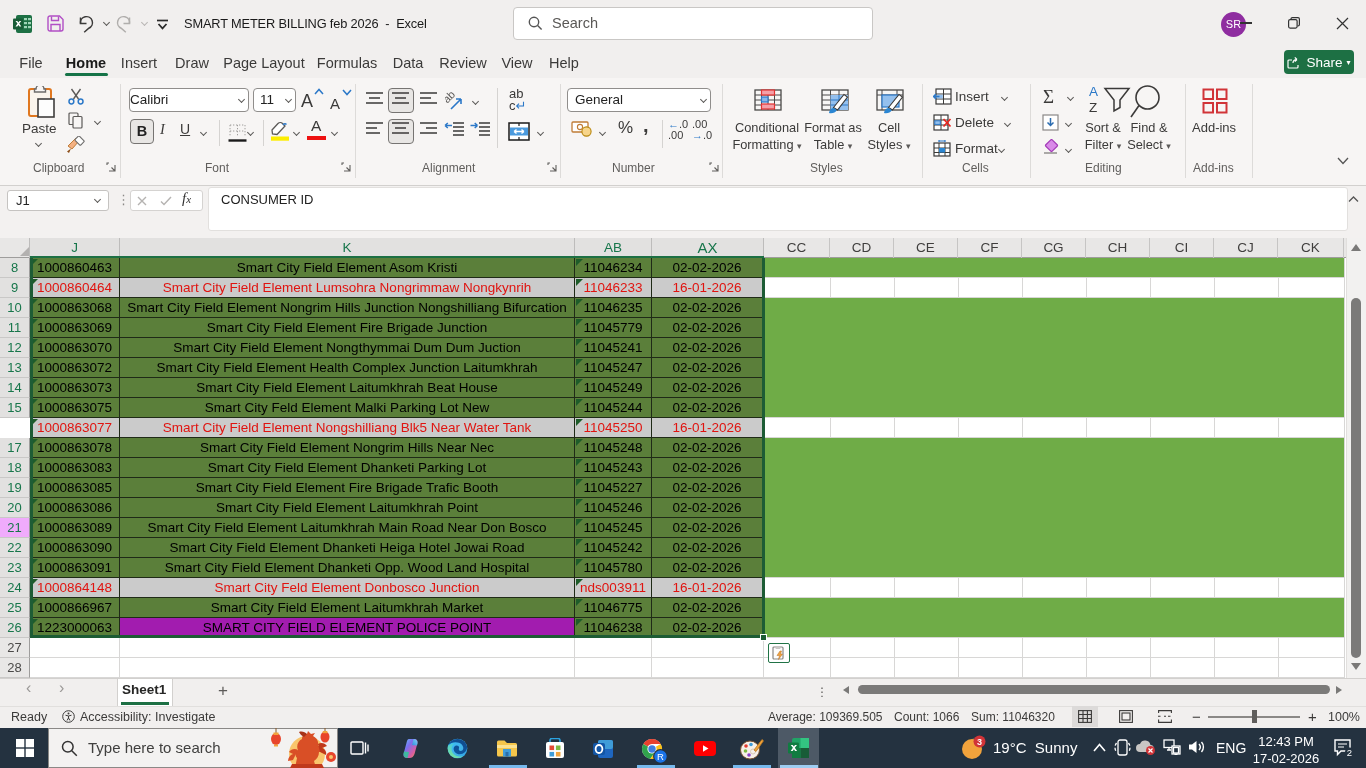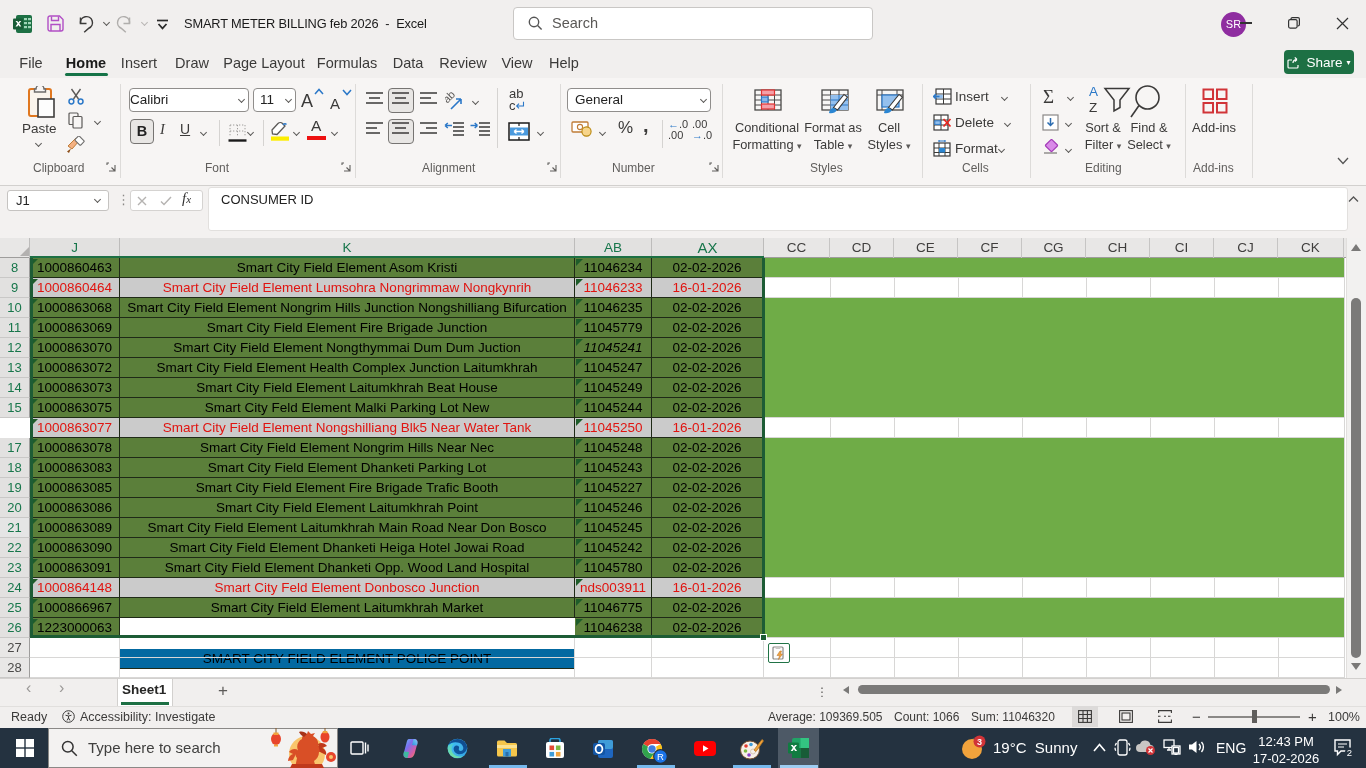--- a/index.html
+++ b/index.html
@@ -359,21 +359,21 @@
 <div class="cell" style="left:0;top:318px;width:30px;background:#e2e1e0;color:#17764b;font-size:13px;border-bottom:1px solid #c9c8c7;border-right:1px solid #9e9d9c;line-height:20px;">11</div>
 <div class="cell" style="left:0;top:338px;width:30px;background:#e2e1e0;color:#17764b;font-size:13px;border-bottom:1px solid #c9c8c7;border-right:1px solid #9e9d9c;line-height:20px;">12</div>
 <div class="cell" style="left:0;top:358px;width:30px;background:#e2e1e0;color:#17764b;font-size:13px;border-bottom:1px solid #c9c8c7;border-right:1px solid #9e9d9c;line-height:20px;">13</div>
 <div class="cell" style="left:0;top:378px;width:30px;background:#e2e1e0;color:#17764b;font-size:13px;border-bottom:1px solid #c9c8c7;border-right:1px solid #9e9d9c;line-height:20px;">14</div>
 <div class="cell" style="left:0;top:398px;width:30px;background:#e2e1e0;color:#17764b;font-size:13px;border-bottom:1px solid #c9c8c7;border-right:1px solid #9e9d9c;line-height:20px;">15</div>
 <div class="cell" style="left:0;top:418px;width:50px;background:#e2e1e0;color:#17764b;font-size:13px;border-bottom:1px solid #c9c8c7;border-right:1px solid #9e9d9c;line-height:20px;margin-left:36px;">16</div>
 <div class="cell" style="left:0;top:438px;width:30px;background:#e2e1e0;color:#17764b;font-size:13px;border-bottom:1px solid #c9c8c7;border-right:1px solid #9e9d9c;line-height:20px;">17</div>
 <div class="cell" style="left:0;top:458px;width:30px;background:#e2e1e0;color:#17764b;font-size:13px;border-bottom:1px solid #c9c8c7;border-right:1px solid #9e9d9c;line-height:20px;">18</div>
 <div class="cell" style="left:0;top:478px;width:30px;background:#e2e1e0;color:#17764b;font-size:13px;border-bottom:1px solid #c9c8c7;border-right:1px solid #9e9d9c;line-height:20px;">19</div>
 <div class="cell" style="left:0;top:498px;width:30px;background:#e2e1e0;color:#17764b;font-size:13px;border-bottom:1px solid #c9c8c7;border-right:1px solid #9e9d9c;line-height:20px;">20</div>
-<div class="cell" style="left:0;top:518px;width:30px;background:#e5e5e5;color:#17764b;font-size:13px;border-bottom:1px solid #c9c8c7;border-right:1px solid #9e9d9c;line-height:20px;">21</div>
+<div class="cell" style="left:0;top:518px;width:30px;background:#f0abfc;color:#17764b;font-size:13px;border-bottom:1px solid #c9c8c7;border-right:1px solid #9e9d9c;line-height:20px;">21</div>
 <div class="cell" style="left:0;top:538px;width:30px;background:#e2e1e0;color:#17764b;font-size:13px;border-bottom:1px solid #c9c8c7;border-right:1px solid #9e9d9c;line-height:20px;">22</div>
 <div class="cell" style="left:0;top:558px;width:30px;background:#e2e1e0;color:#17764b;font-size:13px;border-bottom:1px solid #c9c8c7;border-right:1px solid #9e9d9c;line-height:20px;">23</div>
 <div class="cell" style="left:0;top:578px;width:30px;background:#e2e1e0;color:#17764b;font-size:13px;border-bottom:1px solid #c9c8c7;border-right:1px solid #9e9d9c;line-height:20px;">24</div>
 <div class="cell" style="left:0;top:598px;width:30px;background:#e2e1e0;color:#17764b;font-size:13px;border-bottom:1px solid #c9c8c7;border-right:1px solid #9e9d9c;line-height:20px;">25</div>
 <div class="cell" style="left:0;top:618px;width:30px;background:#e2e1e0;color:#17764b;font-size:13px;border-bottom:1px solid #c9c8c7;border-right:1px solid #9e9d9c;line-height:20px;">26</div>
 <div class="cell" style="left:0;top:638px;width:30px;background:#e8e7e6;color:#4a4948;font-size:13px;border-bottom:1px solid #c9c8c7;border-right:1px solid #9e9d9c;line-height:20px;">27</div>
 <div class="cell" style="left:0;top:658px;width:30px;background:#e8e7e6;color:#4a4948;font-size:13px;border-bottom:1px solid #c9c8c7;border-right:1px solid #9e9d9c;line-height:20px;">28</div>
 <div class="cell" style="left:30px;top:258px;width:90px;background:#5b7f3a;color:#000;border-bottom:1px solid #1f2a17;border-right:1px solid #1f2a17;">1000860463</div>
 <div class="cell" style="left:120px;top:258px;width:455px;background:#5b7f3a;color:#000;border-bottom:1px solid #1f2a17;border-right:1px solid #1f2a17;">Smart City Field Element Asom Kristi</div>
 <div class="cell" style="left:575px;top:258px;width:77px;background:#5b7f3a;color:#000;border-bottom:1px solid #1f2a17;border-right:1px solid #1f2a17;">11046234</div>
@@ -393,21 +393,21 @@
 <div class="tri" style="left:31px;top:299px;"></div>
 <div class="tri" style="left:576px;top:299px;"></div>
 <div class="cell" style="left:30px;top:318px;width:90px;background:#5b7f3a;color:#000;border-bottom:1px solid #1f2a17;border-right:1px solid #1f2a17;">1000863069</div>
 <div class="cell" style="left:120px;top:318px;width:455px;background:#5b7f3a;color:#000;border-bottom:1px solid #1f2a17;border-right:1px solid #1f2a17;">Smart City Field Element Fire Brigade Junction</div>
 <div class="cell" style="left:575px;top:318px;width:77px;background:#5b7f3a;color:#000;border-bottom:1px solid #1f2a17;border-right:1px solid #1f2a17;">11045779</div>
 <div class="cell" style="left:652px;top:318px;width:110px;background:#5b7f3a;color:#000;border-bottom:1px solid #1f2a17;">02-02-2026</div>
 <div class="tri" style="left:31px;top:319px;"></div>
 <div class="tri" style="left:576px;top:319px;"></div>
 <div class="cell" style="left:30px;top:338px;width:90px;background:#5b7f3a;color:#000;border-bottom:1px solid #1f2a17;border-right:1px solid #1f2a17;">1000863070</div>
 <div class="cell" style="left:120px;top:338px;width:455px;background:#5b7f3a;color:#000;border-bottom:1px solid #1f2a17;border-right:1px solid #1f2a17;">Smart City Field Element Nongthymmai Dum Dum Juction</div>
-<div class="cell" style="left:575px;top:338px;width:77px;background:#5b7f3a;color:#000;border-bottom:1px solid #1f2a17;border-right:1px solid #1f2a17;font-style:italic;">11045241</div>
+<div class="cell" style="left:575px;top:338px;width:77px;background:#5b7f3a;color:#000;border-bottom:1px solid #1f2a17;border-right:1px solid #1f2a17;">11045241</div>
 <div class="cell" style="left:652px;top:338px;width:110px;background:#5b7f3a;color:#000;border-bottom:1px solid #1f2a17;">02-02-2026</div>
 <div class="tri" style="left:31px;top:339px;"></div>
 <div class="tri" style="left:576px;top:339px;"></div>
 <div class="cell" style="left:30px;top:358px;width:90px;background:#5b7f3a;color:#000;border-bottom:1px solid #1f2a17;border-right:1px solid #1f2a17;">1000863072</div>
 <div class="cell" style="left:120px;top:358px;width:455px;background:#5b7f3a;color:#000;border-bottom:1px solid #1f2a17;border-right:1px solid #1f2a17;">Smart City Field Element Health Complex Junction Laitumkhrah</div>
 <div class="cell" style="left:575px;top:358px;width:77px;background:#5b7f3a;color:#000;border-bottom:1px solid #1f2a17;border-right:1px solid #1f2a17;">11045247</div>
 <div class="cell" style="left:652px;top:358px;width:110px;background:#5b7f3a;color:#000;border-bottom:1px solid #1f2a17;">02-02-2026</div>
 <div class="tri" style="left:31px;top:359px;"></div>
 <div class="tri" style="left:576px;top:359px;"></div>
 <div class="cell" style="left:30px;top:378px;width:90px;background:#5b7f3a;color:#000;border-bottom:1px solid #1f2a17;border-right:1px solid #1f2a17;">1000863073</div>
@@ -476,21 +476,21 @@
 <div class="cell" style="left:652px;top:578px;width:110px;background:#cbcbcb;color:#e01410;border-bottom:1px solid #1f2a17;">16-01-2026</div>
 <div class="tri" style="left:31px;top:579px;"></div>
 <div class="tri" style="left:576px;top:579px;"></div>
 <div class="cell" style="left:30px;top:598px;width:90px;background:#5b7f3a;color:#000;border-bottom:1px solid #1f2a17;border-right:1px solid #1f2a17;">1000866967</div>
 <div class="cell" style="left:120px;top:598px;width:455px;background:#5b7f3a;color:#000;border-bottom:1px solid #1f2a17;border-right:1px solid #1f2a17;">Smart City Field Element Laitumkhrah Market</div>
 <div class="cell" style="left:575px;top:598px;width:77px;background:#5b7f3a;color:#000;border-bottom:1px solid #1f2a17;border-right:1px solid #1f2a17;">11046775</div>
 <div class="cell" style="left:652px;top:598px;width:110px;background:#5b7f3a;color:#000;border-bottom:1px solid #1f2a17;">02-02-2026</div>
 <div class="tri" style="left:31px;top:599px;"></div>
 <div class="tri" style="left:576px;top:599px;"></div>
 <div class="cell" style="left:30px;top:618px;width:90px;background:#5b7f3a;color:#000;border-bottom:1px solid #1f2a17;border-right:1px solid #1f2a17;">1223000063</div>
-<div class="cell" style="left:120px;top:618px;width:455px;background:#0369a1;color:#000;border-bottom:1px solid #1f2a17;border-right:1px solid #1f2a17;margin-top:31px;">SMART CITY FIELD ELEMENT POLICE POINT</div>
+<div class="cell" style="left:120px;top:618px;width:455px;background:#a21caf;color:#000;border-bottom:1px solid #1f2a17;border-right:1px solid #1f2a17;">SMART CITY FIELD ELEMENT POLICE POINT</div>
 <div class="cell" style="left:575px;top:618px;width:77px;background:#5b7f3a;color:#000;border-bottom:1px solid #1f2a17;border-right:1px solid #1f2a17;">11046238</div>
 <div class="cell" style="left:652px;top:618px;width:110px;background:#5b7f3a;color:#000;border-bottom:1px solid #1f2a17;">02-02-2026</div>
 <div class="tri" style="left:31px;top:619px;"></div>
 <div class="tri" style="left:576px;top:619px;"></div>
 <div class="abs" style="left:830px;top:258px;width:1px;height:420px;background:#d8d7d6;"></div>
 <div class="abs" style="left:894px;top:258px;width:1px;height:420px;background:#d8d7d6;"></div>
 <div class="abs" style="left:958px;top:258px;width:1px;height:420px;background:#d8d7d6;"></div>
 <div class="abs" style="left:1022px;top:258px;width:1px;height:420px;background:#d8d7d6;"></div>
 <div class="abs" style="left:1086px;top:258px;width:1px;height:420px;background:#d8d7d6;"></div>
 <div class="abs" style="left:1150px;top:258px;width:1px;height:420px;background:#d8d7d6;"></div>

